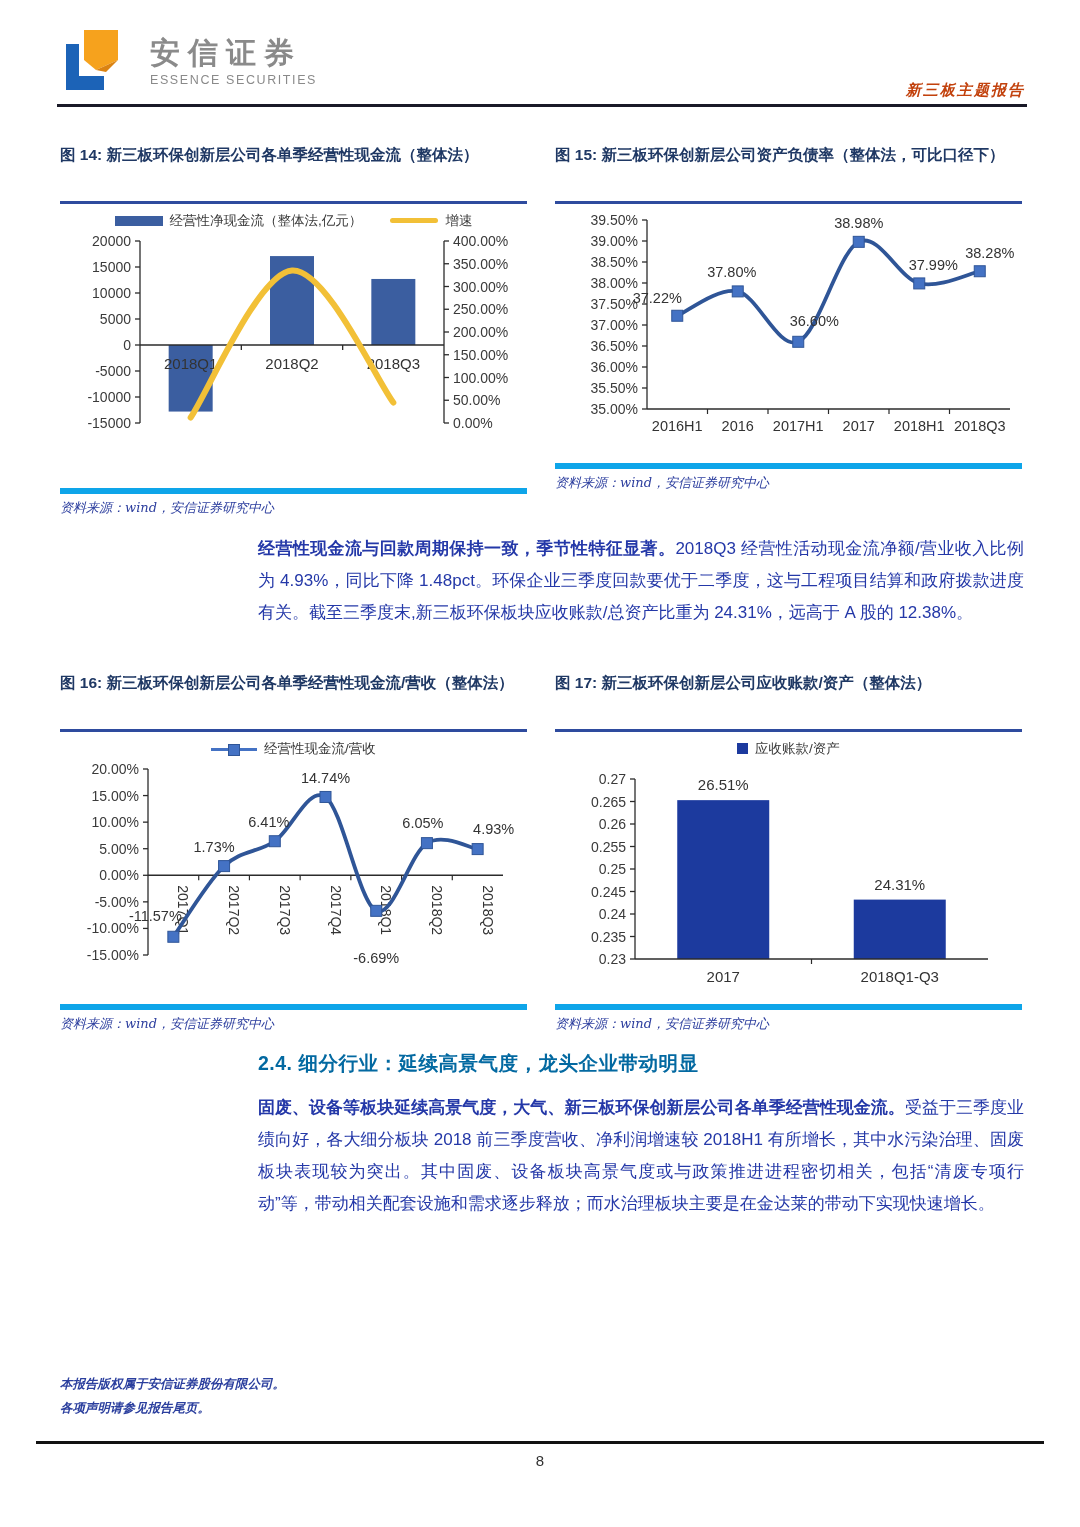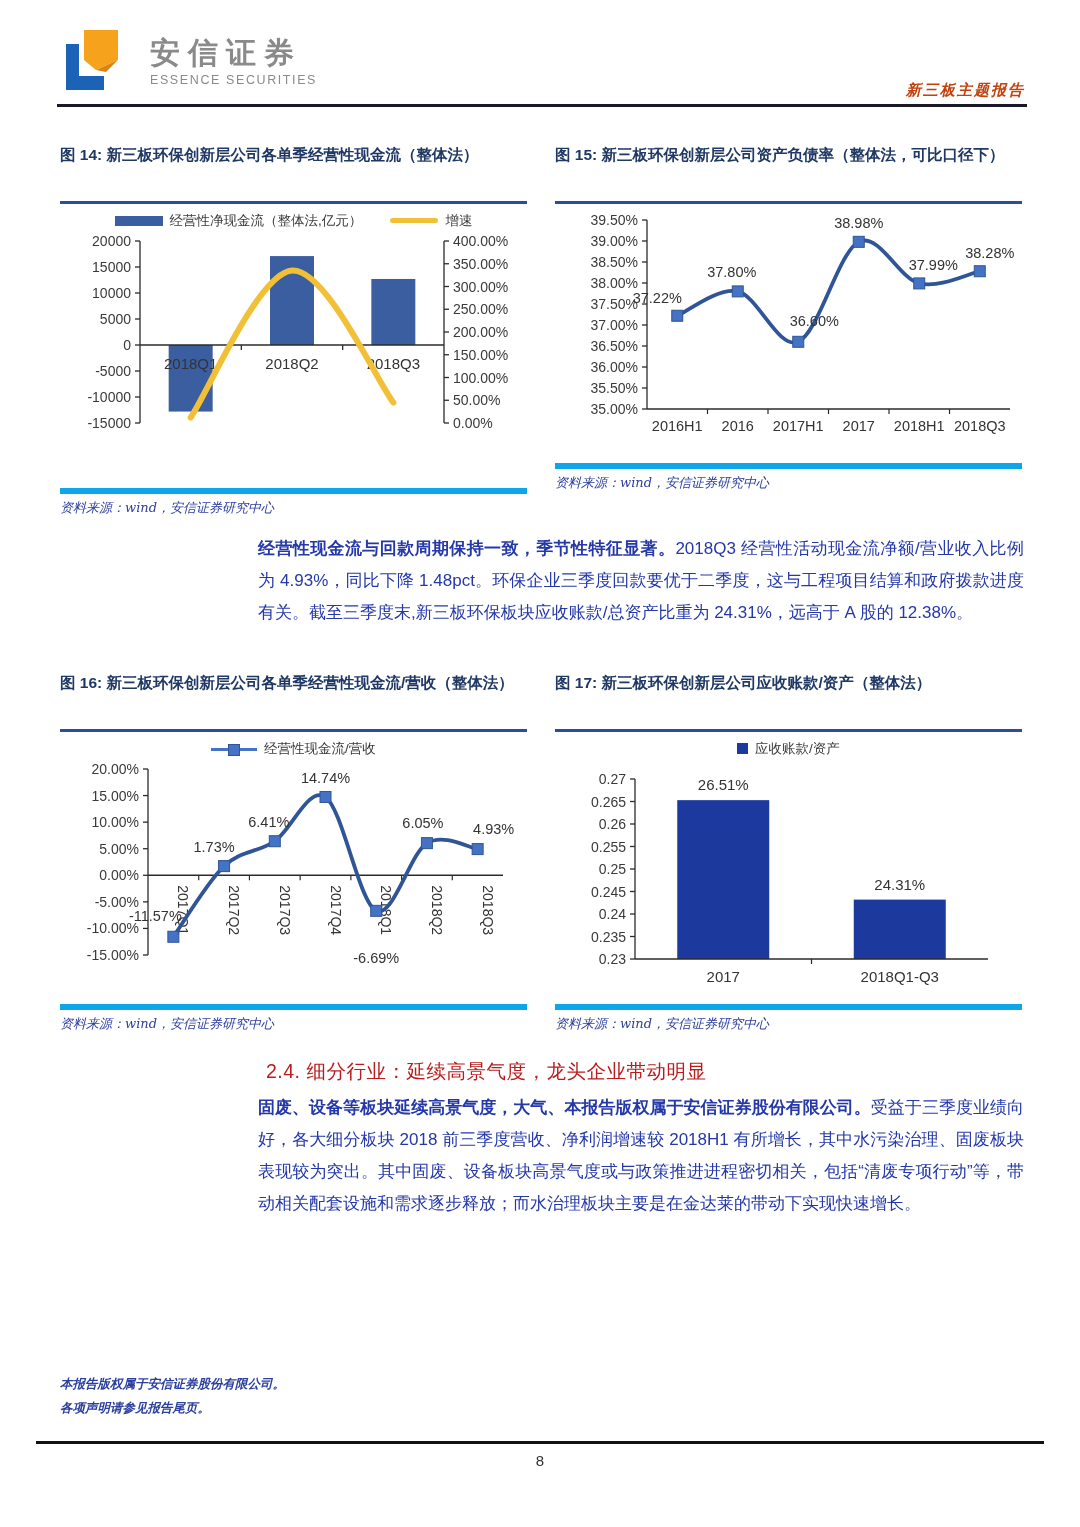--- a/index.html
+++ b/index.html
@@ -36,22 +36,22 @@
   .sw-sq{width:11px;height:11px;background:#1C3A9E;}
   .source{border-top:6px solid #0ea5e9;margin-top:3px;padding-top:5px;font-size:13px;color:#2C3E9E;
           font-style:italic;font-family:"DejaVu Serif",serif;}
 
   
   .body-para{position:absolute;left:258px;width:766px;font-size:17px;line-height:1.88;color:#2438A8;
              text-align:justify;margin:0;}
   .para1{top:533px;}
   .para2{top:1092px;}
   .body-para b{font-weight:bold;}
-  .section-heading{position:absolute;left:258px;top:1050px;margin:8px;font-size:19.5px;font-weight:normal;
-                   color:#b91c1c;letter-spacing:0.5px;}
+  .section-heading{position:absolute;left:258px;top:1050px;margin:0;font-size:19.5px;font-weight:bold;
+                   color:#0369a1;letter-spacing:0.5px;}
 
   
   .footer-divider{position:absolute;top:1441px;left:36px;right:36px;height:2.5px;background:#121212;}
   .footer-note{position:absolute;left:60px;top:1372px;font-size:12.5px;line-height:1.9;color:#2B3F9E;
                font-family:"DejaVu Serif",serif;font-style:italic;font-weight:bold;}
   .page-number{position:absolute;top:1452px;left:0;right:0;text-align:center;font-size:15px;color:#333;}
   svg text{font-family:"Liberation Sans",sans-serif;}
 </style>
 </head>
 <body>
@@ -297,21 +297,21 @@
           <line x1="256.5" y1="202" x2="256.5" y2="207" stroke="#2b2b2b" stroke-width="1.2"></line>
           <text x="168.25" y="225" text-anchor="middle" font-size="15" fill="#333">2017</text>
           <text x="344.75" y="225" text-anchor="middle" font-size="15" fill="#333">2018Q1-Q3</text>
         </svg>
       <div class="source">资料来源：wind，安信证券研究中心</div>
     </div>
   </div>
 
   <h2 class="section-heading">2.4. 细分行业：延续高景气度，龙头企业带动明显</h2>
 
-  <p class="body-para para2"><b>固废、设备等板块延续高景气度，大气、本报告版权属于安信证券股份有限公司。</b><span>受益于三季度业绩向好，各大细分板块 2018 前三季度营收、净利润增速较 2018H1 有所增长，其中水污染治理、固废板块表现较为突出。其中固废、设备板块高景气度或与政策推进进程密切相关，包括“清废专项行动”等，带动相关配套设施和需求逐步释放；而水治理板块主要是在金达莱的带动下实现快速增长。</span></p>
+  <p class="body-para para2"><b>固废、设备等板块延续高景气度，大气、新三板环保创新层公司各单季经营性现金流。</b><span>受益于三季度业绩向好，各大细分板块 2018 前三季度营收、净利润增速较 2018H1 有所增长，其中水污染治理、固废板块表现较为突出。其中固废、设备板块高景气度或与政策推进进程密切相关，包括“清废专项行动”等，带动相关配套设施和需求逐步释放；而水治理板块主要是在金达莱的带动下实现快速增长。</span></p>
 
   <div class="footer-divider"></div>
   <div class="footer-note">
     <div>本报告版权属于安信证券股份有限公司。</div>
     <div>各项声明请参见报告尾页。</div>
   </div>
   <div class="page-number">8</div>
 
 </div>
 

